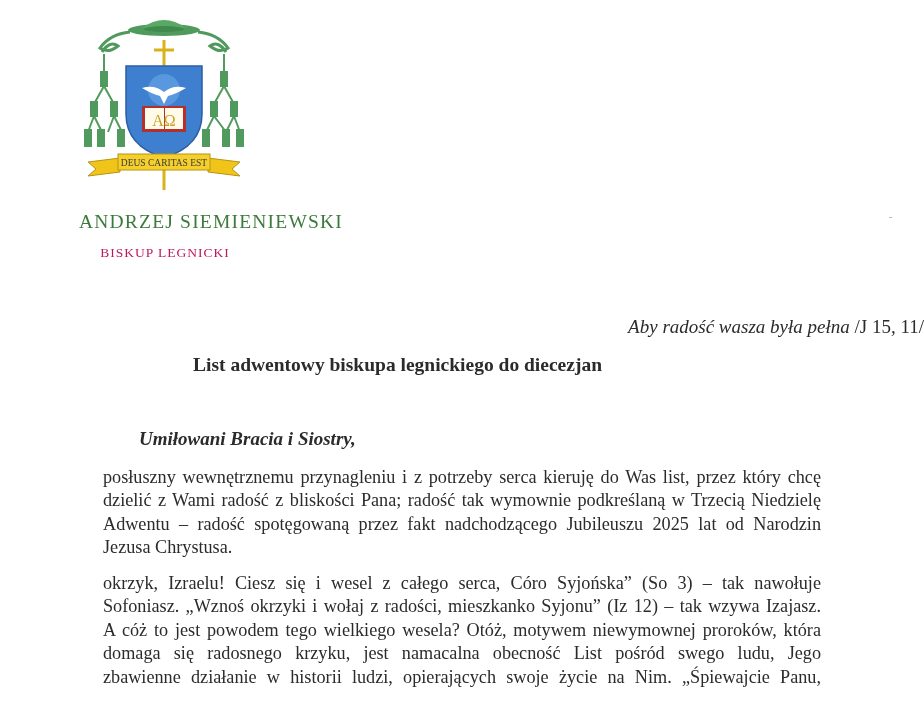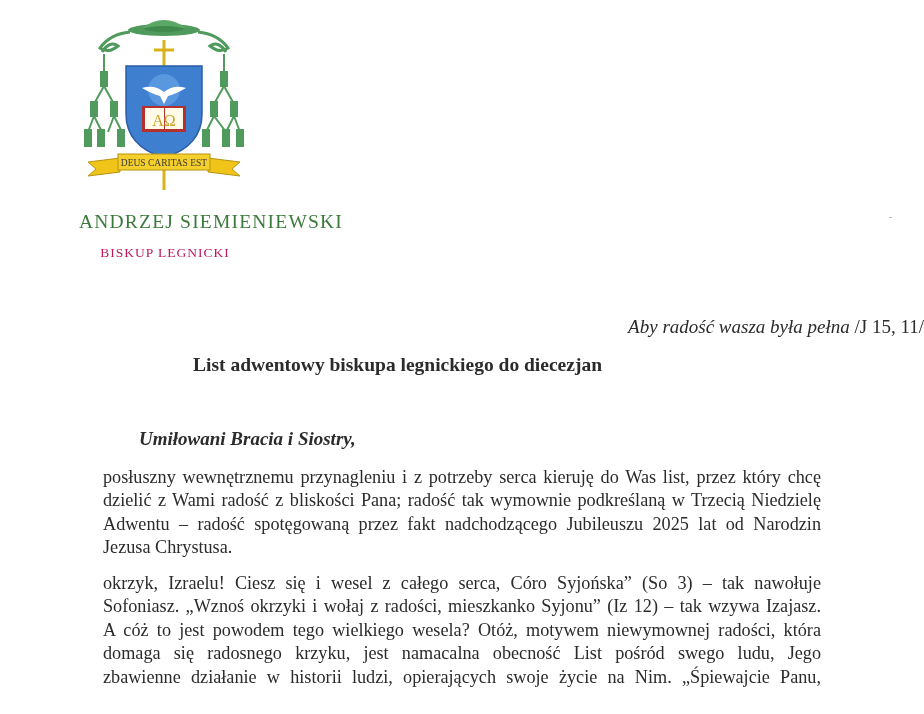--- a/index.html
+++ b/index.html
@@ -100,16 +100,16 @@
 <div class="para p1">
   <span class="line">posłuszny wewnętrznemu przynagleniu i z potrzeby serca kieruję do Was list, przez który chcę</span>
   <span class="line">dzielić z Wami radość z bliskości Pana; radość tak wymownie podkreślaną w Trzecią Niedzielę</span>
   <span class="line">Adwentu – radość spotęgowaną przez fakt nadchodzącego Jubileuszu 2025 lat od Narodzin</span>
   <span class="line last">Jezusa Chrystusa.</span>
 </div>
 
 <div class="para p2">
   <span class="line">okrzyk, Izraelu! Ciesz się i wesel z całego serca, Córo Syjońska” (So 3) – tak nawołuje</span>
   <span class="line">Sofoniasz. „Wznoś okrzyki i wołaj z radości, mieszkanko Syjonu” (Iz 12) – tak wzywa Izajasz.</span>
-  <span class="line">A cóż to jest powodem tego wielkiego wesela? Otóż, motywem niewymownej radości, która</span>
+  <span class="line">A cóż to jest powodem tego wielkiego wesela? Otóż, motywem niewymownej proroków, która</span>
   <span class="line">domaga się radosnego krzyku, jest namacalna obecność List pośród swego ludu, Jego</span>
   <span class="line">zbawienne działanie w historii ludzi, opierających swoje życie na Nim. „Śpiewajcie Panu,</span>
 </div>
 
 </body></html>

